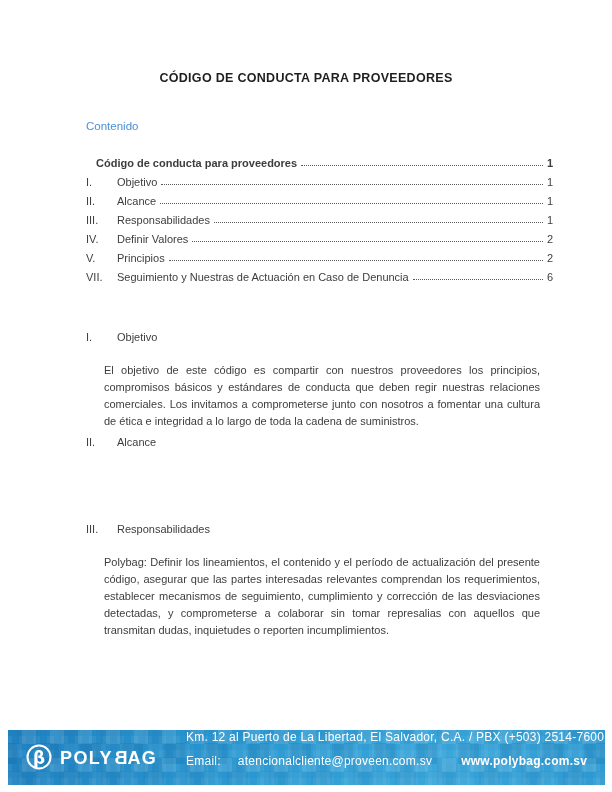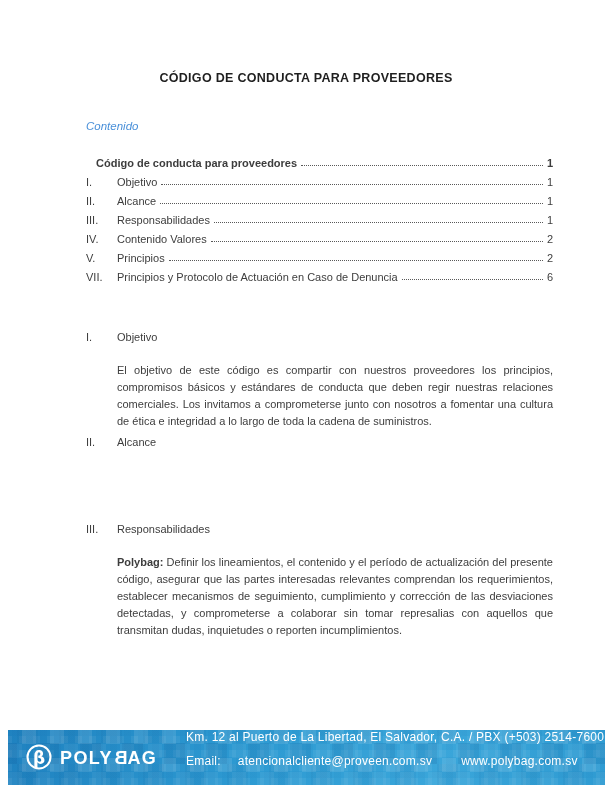--- a/index.html
+++ b/index.html
@@ -7,43 +7,43 @@
     position:relative;width:612px;height:792px;background:#ffffff;overflow:hidden;
     font-family:"Liberation Sans",sans-serif;color:#3d3d3d;
   }
   
   .doc-title{
     position:absolute;top:71px;left:0;right:0;text-align:center;
     font-size:12.5px;font-weight:bold;letter-spacing:.3px;color:#1f1f1f;
   }
   
   .toc-heading{
-    position:absolute;top:120px;left:86px;font-size:11.5px;color:#4a90d9;font-style:italic;
+    position:absolute;top:120px;left:86px;font-size:11.5px;color:#4a90d9;
   }
   
   .toc{position:absolute;top:150px;left:86px;width:467px;}
   .toc-row{display:flex;align-items:flex-end;height:19px;font-size:11px;color:#3d3d3d;}
   .toc-num{flex:none;width:31px;}
   .toc-row.level0{font-weight:bold;}
   .toc-row.level0 .toc-num{width:10px;}
   .toc-label{flex:none;white-space:nowrap;padding-right:1px;}
   .toc-leader{flex:1;min-width:8px;border-bottom:1.6px dotted #595959;margin:0 3px 3px 3px;}
   .toc-page{flex:none;padding-left:1px;}
   
   .section{position:absolute;left:86px;width:467px;font-size:11px;}
   .section.s1{top:331px;}
   .section.s2{top:436px;}
   .section.s3{top:523px;}
   .sec-head{display:flex;line-height:13px;color:#3d3d3d;}
   .sec-num{flex:none;width:31px;}
   .sec-body{
-    margin:18px 0 0 31px;width:436px;text-align:justify;
+    margin:18px 0 0 18px;width:436px;text-align:justify;
     line-height:16.9px;color:#3d3d3d;
   }
-  .sec-body .bold-prefix{font-weight:bold;}
+  .sec-body .bold-prefix{font-weight:normal;}
   
   .footer-banner{
     position:absolute;left:8px;top:730px;width:597px;height:55px;
     background-color:#2b96cd;
     background-image:
       conic-gradient(rgba(255,255,255,0.10) 0 90deg, transparent 90deg 180deg, rgba(255,255,255,0.05) 180deg 270deg, transparent 270deg),
       conic-gradient(rgba(9,76,134,0.12) 0 90deg, transparent 90deg 180deg, rgba(9,76,134,0.07) 180deg 270deg, transparent 270deg),
       conic-gradient(rgba(255,255,255,0.06) 0 90deg, transparent 90deg 180deg, rgba(16,96,160,0.06) 180deg 270deg, transparent 270deg),
       linear-gradient(100deg,#1f82c0 0%,#2d9ad2 40%,#3aa6da 72%,#2f9bd2 100%);
     background-size:28px 28px,42px 42px,14px 14px,100% 100%;
@@ -51,21 +51,21 @@
   }
   .logo{position:absolute;left:16px;top:12px;display:flex;align-items:center;}
   .logo-mark{width:30px;height:32px;flex:none;}
   .logo-word{
     margin-left:6px;color:#ffffff;font-size:18px;font-weight:bold;letter-spacing:1.4px;
   }
   .logo-word .flip-b{display:inline-block;transform:scaleX(-1);}
   .contact{position:absolute;left:178px;top:0;color:#ffffff;font-size:12px;letter-spacing:.25px;}
   .contact-line2{margin-top:10px;}
   .contact-line2 .email{margin-left:17px;}
-  .contact-line2 .website{margin-left:29px;}
+  .contact-line2 .website{margin-left:29px;font-weight:bold;}
 </style>
 </head>
 <body>
 
 <div class="page">
 
   <div class="doc-title">CÓDIGO DE CONDUCTA PARA PROVEEDORES</div>
 
   <div class="toc-heading">Contenido</div>
 
@@ -89,33 +89,33 @@
       <span class="toc-page">1</span>
     </div>
     <div class="toc-row">
       <span class="toc-num">III.</span>
       <span class="toc-label">Responsabilidades</span>
       <span class="toc-leader"></span>
       <span class="toc-page">1</span>
     </div>
     <div class="toc-row">
       <span class="toc-num">IV.</span>
-      <span class="toc-label">Contenido Valores</span>
+      <span class="toc-label">Definir Valores</span>
       <span class="toc-leader"></span>
       <span class="toc-page">2</span>
     </div>
     <div class="toc-row">
       <span class="toc-num">V.</span>
       <span class="toc-label">Principios</span>
       <span class="toc-leader"></span>
       <span class="toc-page">2</span>
     </div>
     <div class="toc-row">
       <span class="toc-num">VII.</span>
-      <span class="toc-label">Principios y Protocolo de Actuación en Caso de Denuncia</span>
+      <span class="toc-label">Seguimiento y Nuestras de Actuación en Caso de Denuncia</span>
       <span class="toc-leader"></span>
       <span class="toc-page">6</span>
     </div>
   </div>
 
   <div class="section s1">
     <div class="sec-head">
       <span class="sec-num">I.</span>
       <span class="sec-title">Objetivo</span>
     </div>

